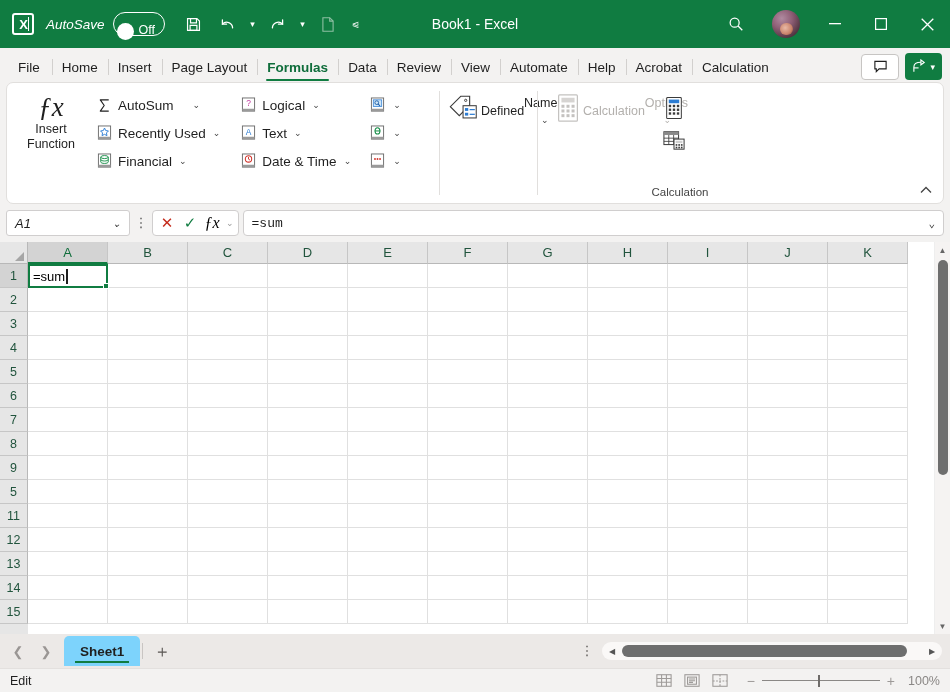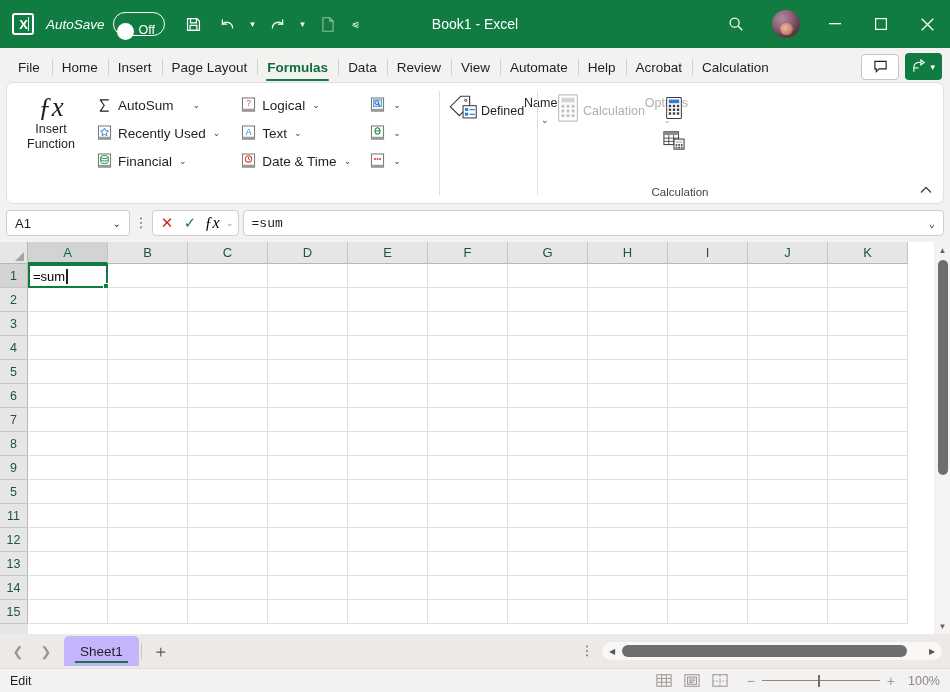--- a/index.html
+++ b/index.html
@@ -134,21 +134,21 @@
     position: absolute; right: 8px; bottom: 4px; font-size: 12px; color: #555; cursor: pointer;
     width: 18px; height: 18px; display: flex; align-items: center; justify-content: center;
   }
 
   
   .formulabar {
     flex: 0 0 38px; display: flex; align-items: center; background: #f3f2f1; padding: 0 6px; gap: 4px;
   }
   .namebox {
     width: 124px; height: 26px; background: #fff; border: 1px solid #d0cece; border-radius: 3px;
-    display: flex; align-items: center; padding: 0 8px; font-size: 13px; color: #1f1f1f; cursor: text;
+    display: flex; align-items: center; padding: 0 8px; font-size: 13px; color: #1f1f1f; cursor: text; font-style: italic;
   }
   .namebox .nb-caret { margin-left: auto; font-size: 10px; color: #333; }
   .fb-dots { width: 14px; text-align: center; font-size: 13px; color: #555; cursor: pointer; letter-spacing:0; line-height:10px;}
   .fb-actions {
     height: 26px; background: #fff; border: 1px solid #d0cece; border-radius: 4px;
     display: flex; align-items: center; padding: 0 4px; gap: 3px;
   }
   .fb-x { color: #c42b1c; font-size: 15px; cursor: pointer; width:20px; text-align:center;}
   .fb-check { color: #107C41; font-size: 15px; cursor: pointer; width:20px; text-align:center;}
   .fb-fx { font-family: "Liberation Serif", serif; font-style: italic; font-size: 16px; cursor: pointer; width:18px; text-align:center;}
@@ -218,22 +218,22 @@
 
   
   .sheetbar {
     flex: 0 0 34px; background: #ece9e7; display: flex; align-items: center; padding: 0 4px;
   }
   .nav-arrow {
     width: 28px; height: 26px; display: flex; align-items: center; justify-content: center;
     color: #9a9694; font-size: 13px; cursor: pointer; border-radius: 3px;
   }
   .sheet-tab {
-    height: 30px; background: #c4b5fd; border-radius: 5px 5px 0 0; display: flex; align-items: center;
-    padding: 0 16px; font-size: 13.5px; font-weight: normal; color: #1f1f1f; cursor: pointer;
+    height: 30px; background: #7dd3fc; border-radius: 5px 5px 0 0; display: flex; align-items: center;
+    padding: 0 16px; font-size: 13.5px; font-weight: bold; color: #1f1f1f; cursor: pointer;
     position: relative; margin-left: 4px;
   }
   .sheet-tab::after {
     content: ""; position: absolute; left: 11px; right: 11px; bottom: 3px; height: 2.5px; background: #107C41;
   }
   .tab-sep { width: 1px; height: 16px; background: #c9c5c3; margin: 0 2px; }
   .add-sheet {
     width: 34px; height: 26px; display: flex; align-items: center; justify-content: center;
     font-size: 17px; color: #5a5654; cursor: pointer; border-radius: 3px;
   }

